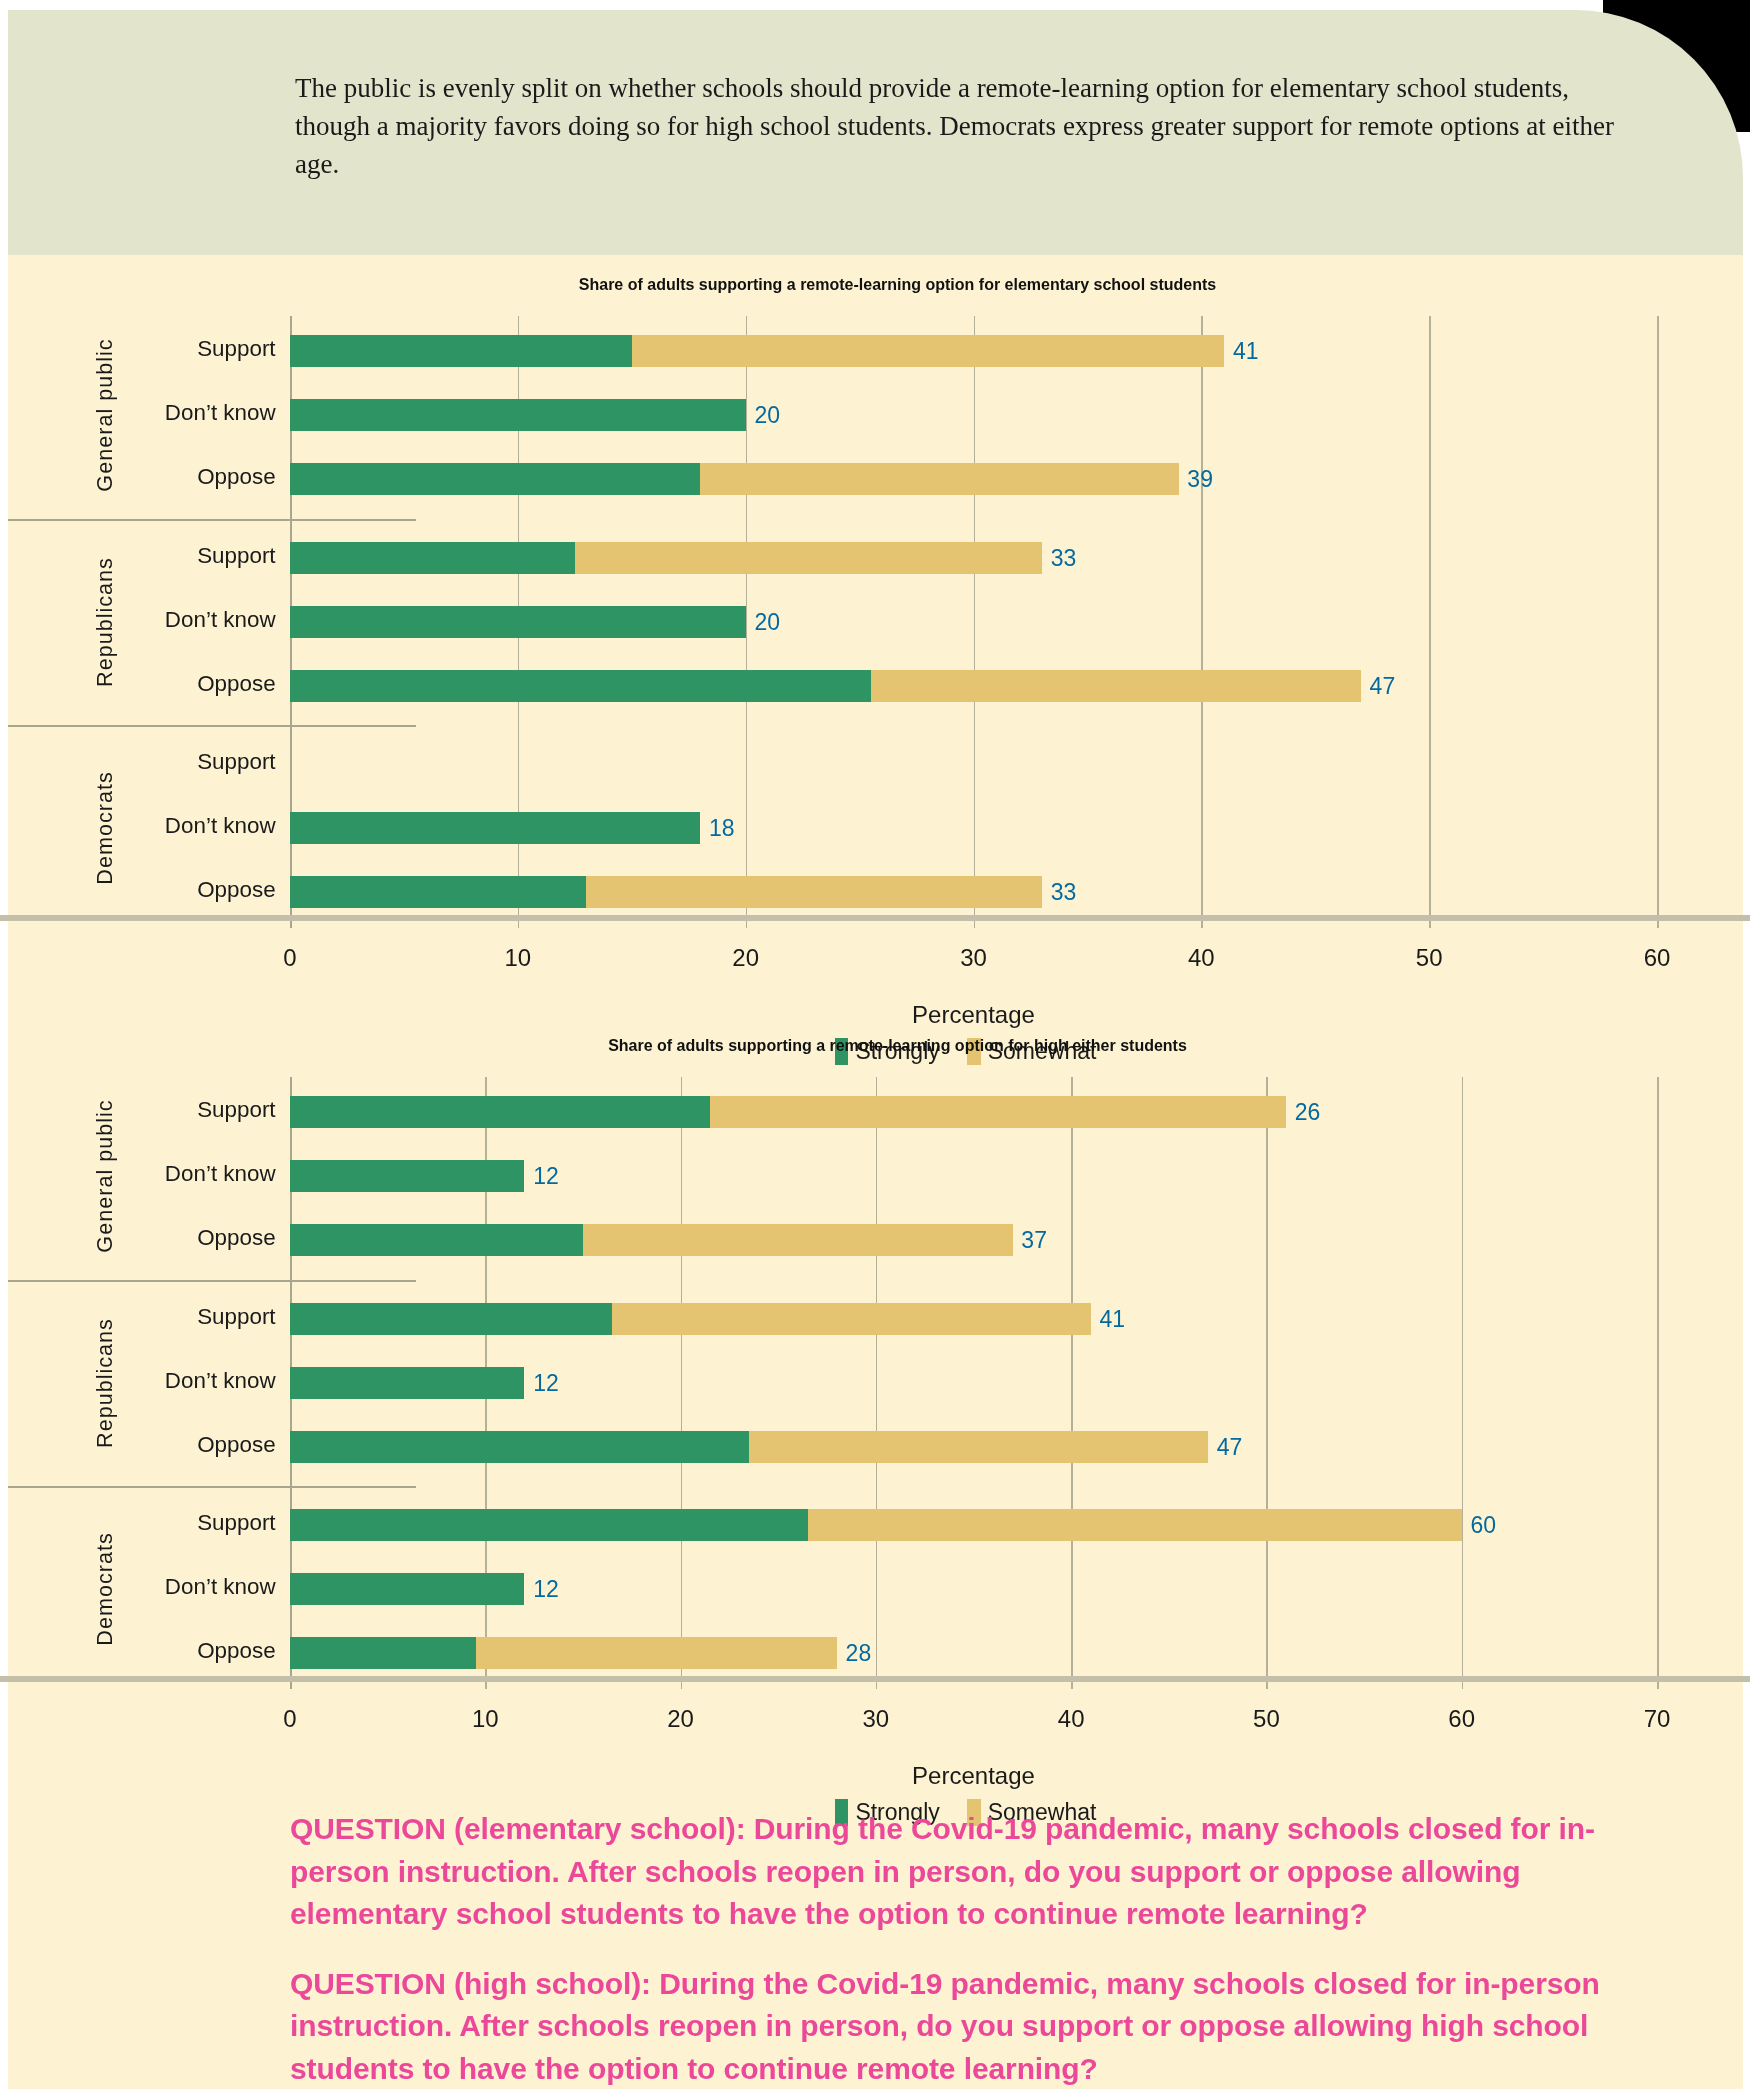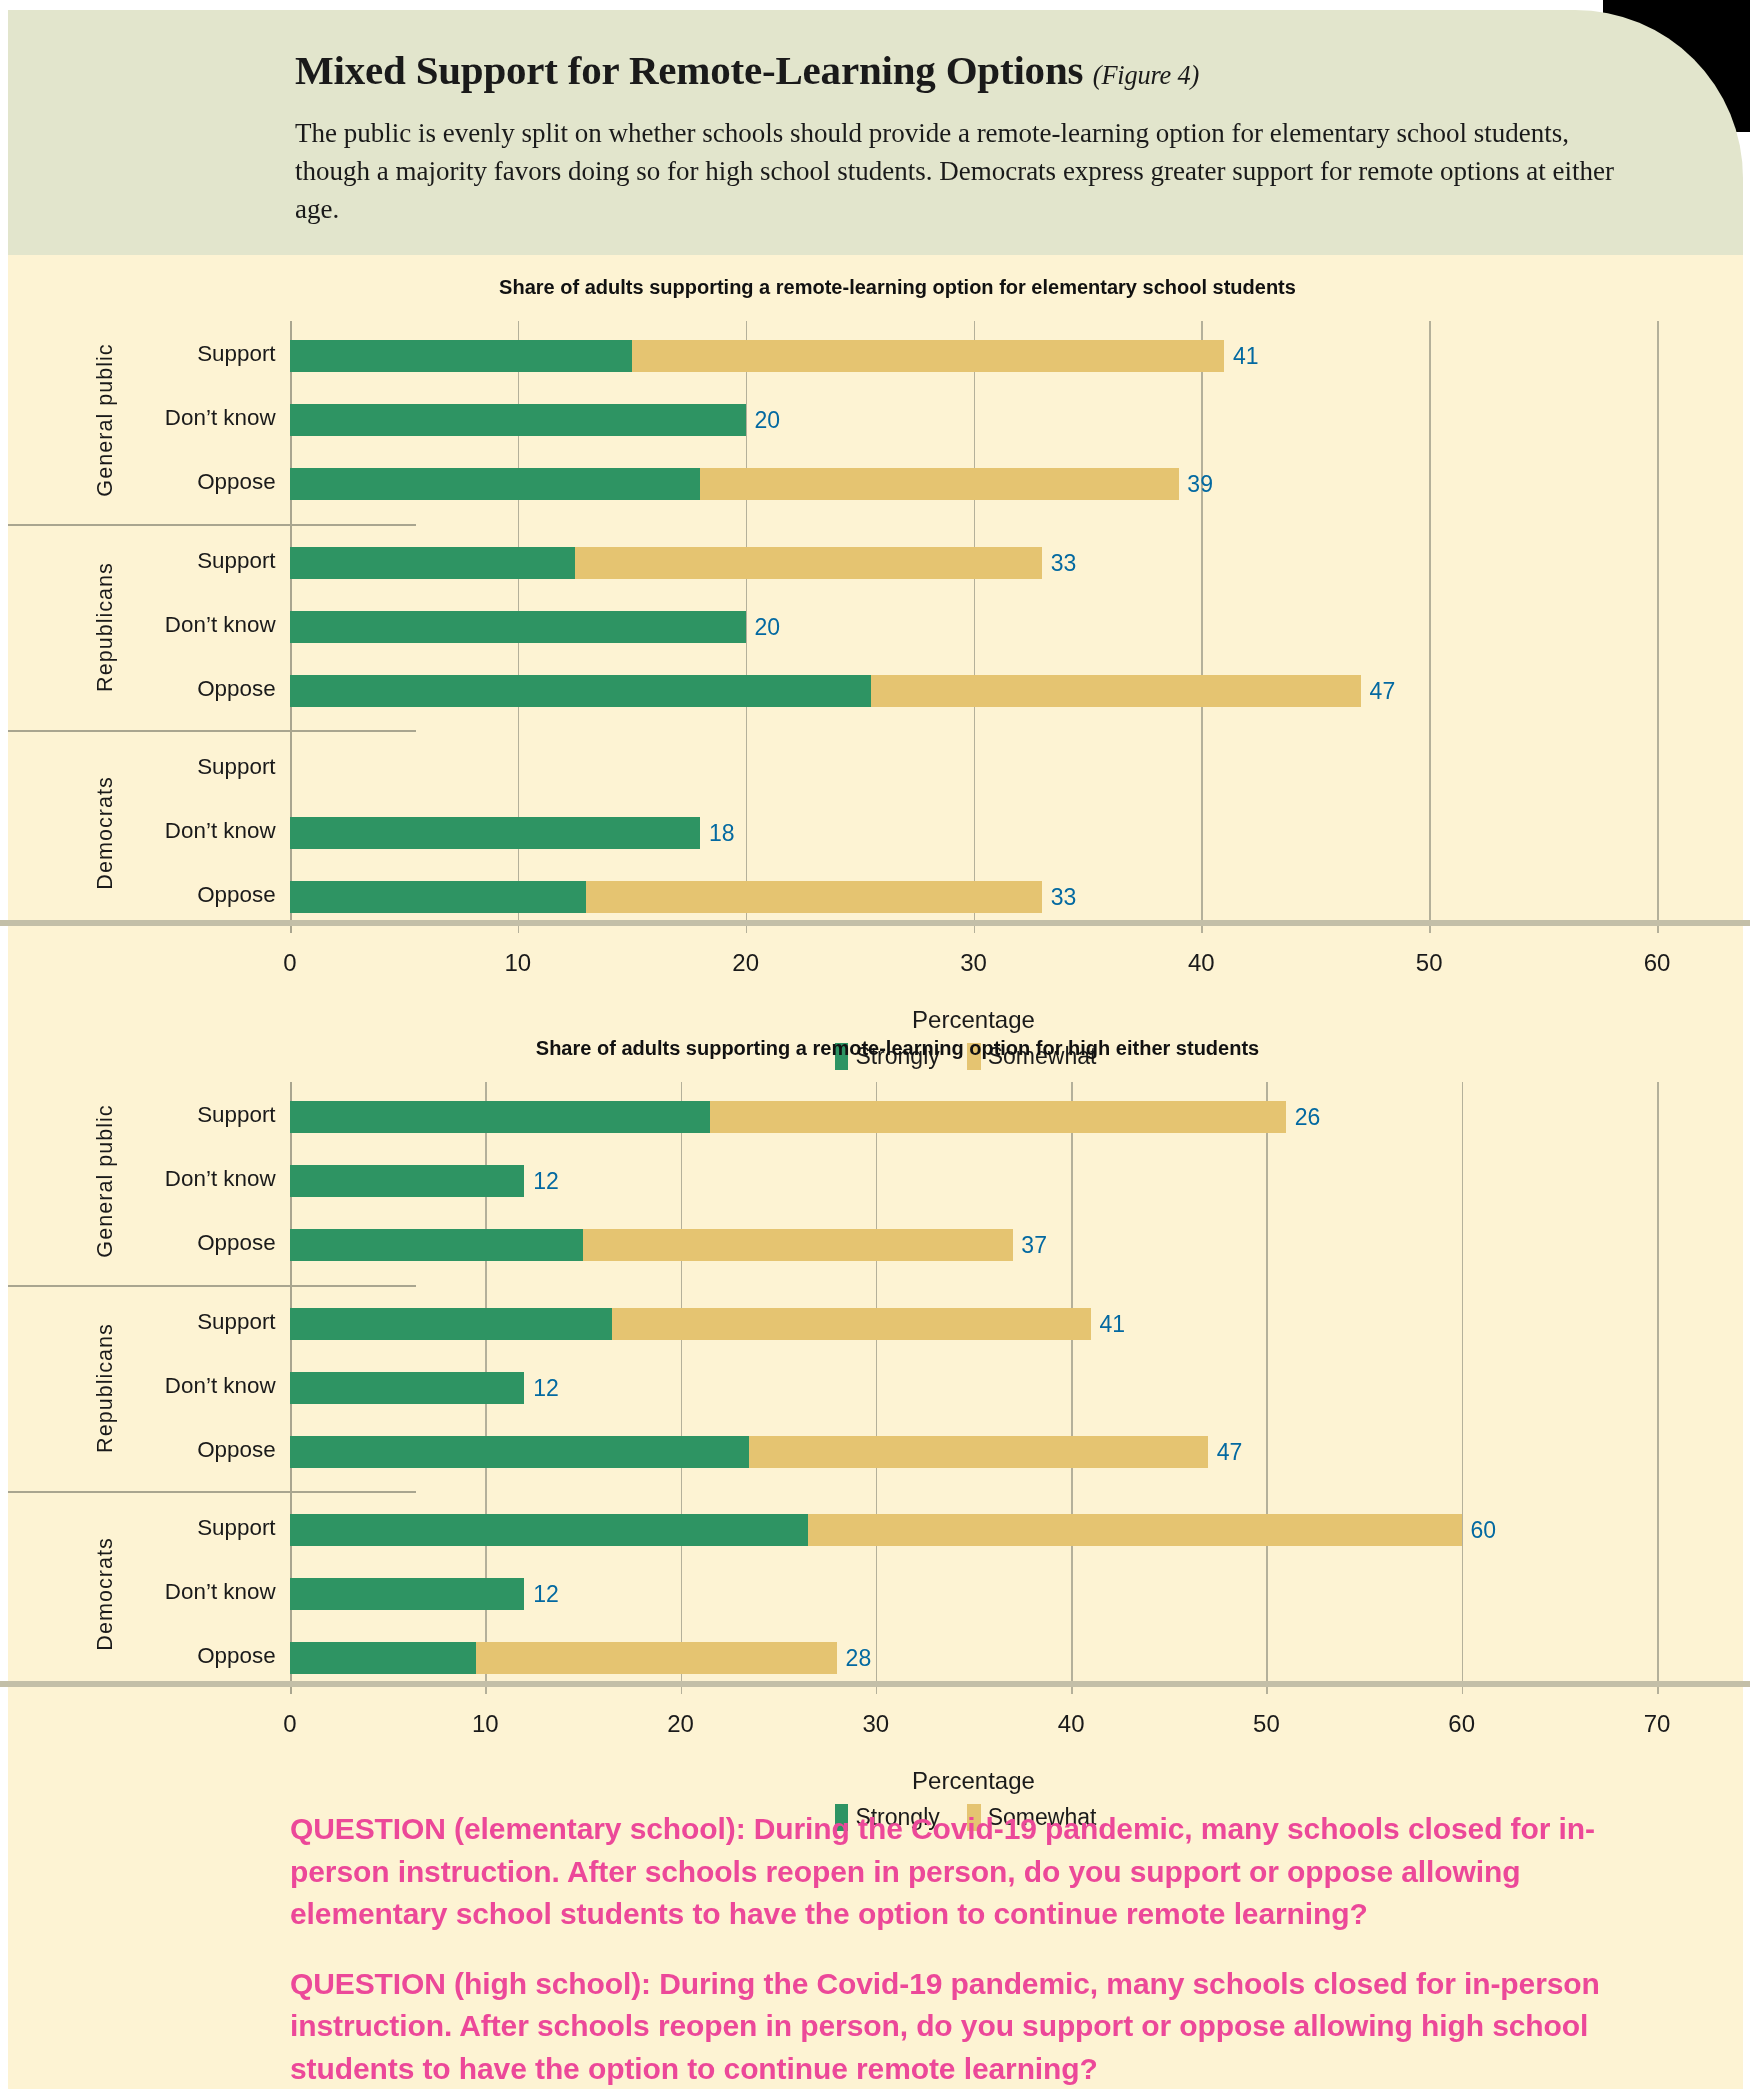--- a/index.html
+++ b/index.html
@@ -67,21 +67,21 @@
     z-index: 0;
   }
 
   
   .chart-block { position: absolute; left: 0; right: 0; }
   #chart1 { top: 276px; }
   #chart2 { top: 1037px; }
 
   .chart-title {
     text-align: center;
-    font-size: 20px;
+    font-size: 16px;
     font-weight: bold;
     color: #111111;
     padding-right: 48px;
     padding-left: 92px;
   }
 
   .plot-wrap {
     position: relative;
     margin-top: 22.4px;
   }
@@ -224,23 +224,20 @@
 </style>
 </head>
 <body>
 
 <div id="page">
 
   <div class="corner-wedge"></div>
   <div class="body-area"></div>
 
   <div class="header-band">
-    <div class="title-line">
-      <span>Mixed Support for Remote-Learning Options</span><span class="title-figure">(Figure 4)</span>
-    </div>
     <div class="subtitle">The public is evenly split on whether schools should provide a remote-learning option for elementary school students, though a majority favors doing so for high school students. Democrats express greater support for remote options at either age.</div>
   </div>
 
   <div class="chart-block" id="chart1">
     <div class="chart-title">Share of adults supporting a remote-learning option for elementary school students</div>
     <div class="plot-wrap" style="height: 772px;">
         <div class="group-sep" style="top: 203px; width: 408px;"></div>
         <div class="group-sep" style="top: 409px; width: 408px;"></div>
         <div class="grouplabel-col" style="height: 612px;">
           <div class="grouplabel" style="top: 19px; height: 160px;">

